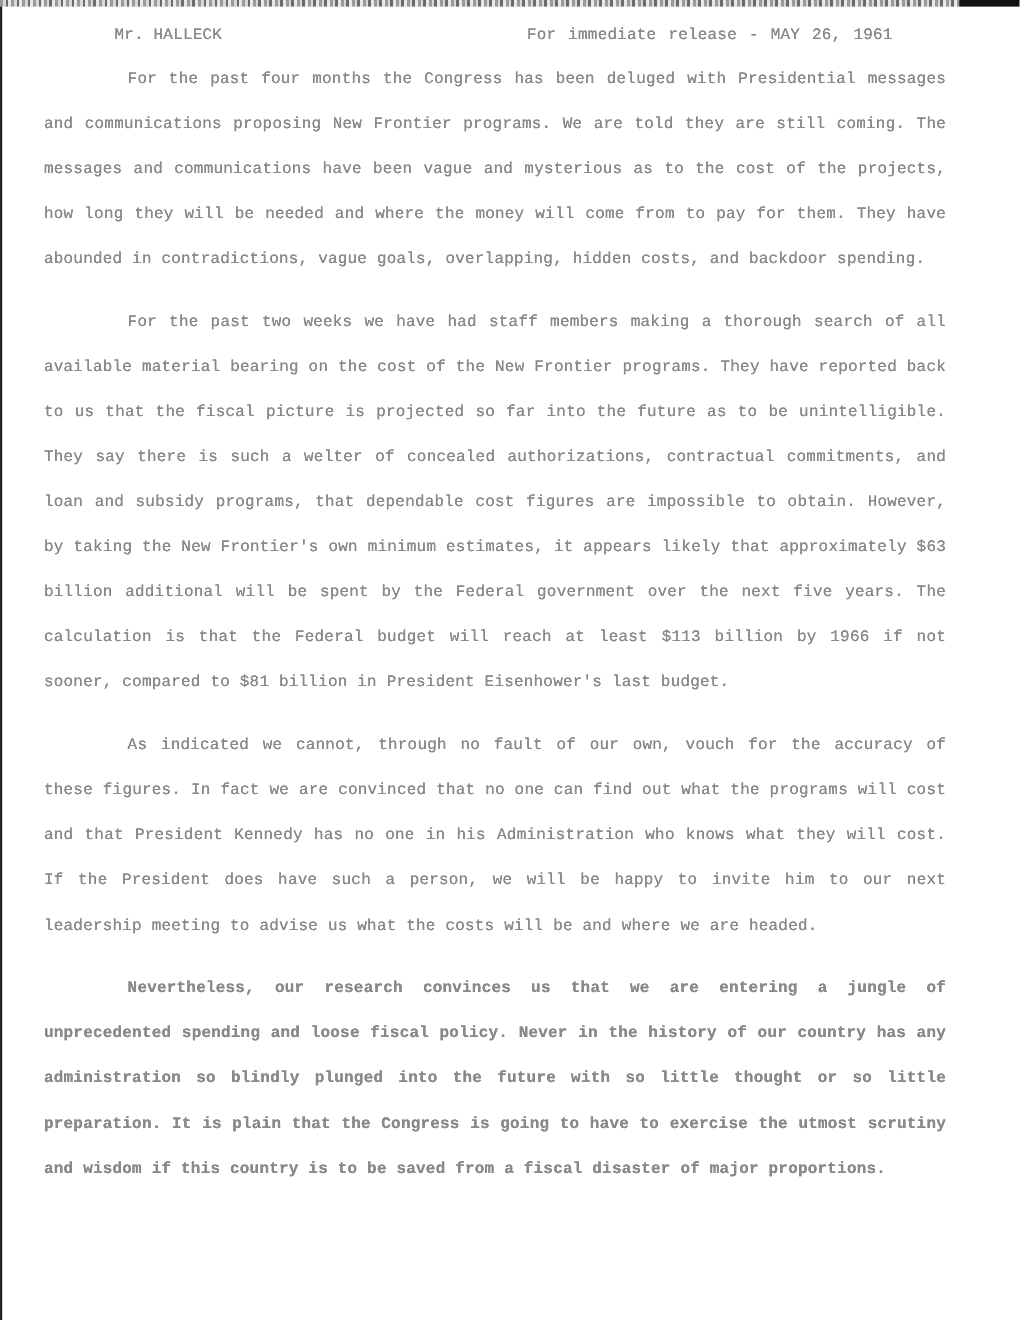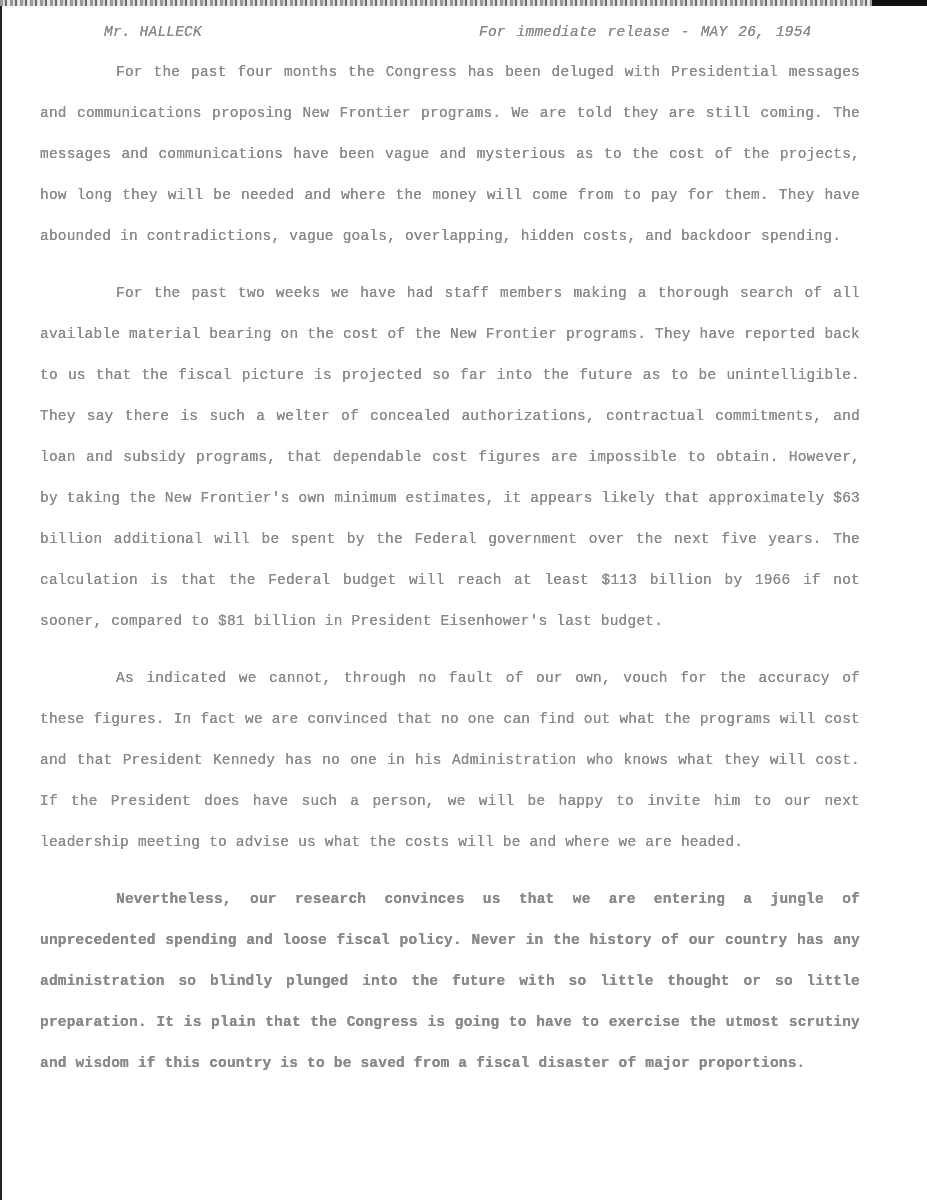--- a/index.html
+++ b/index.html
@@ -15,38 +15,38 @@
       position: absolute; left: 872px; top: 0; width: 55px; height: 6px; background: #111;
     }
     .left-border {
       position: absolute; left: 0; top: 6px; width: 2px; height: 1194px; background: #222;
     }
     .page {
       position: absolute; left: 0; top: 0; width: 927px; height: 1200px;
       color: #8a8a8a; font-size: 14.5px; letter-spacing: 0.2px;
       text-shadow: 0 0 0.6px #777;
     }
-    .header { position: absolute; top: 24px; left: 104px; right: 96px; height: 20px; font-style: italic; }
+    .header { position: absolute; top: 24px; left: 104px; right: 96px; height: 20px; }
     .header .from { position: absolute; left: 0; top: 0; }
     .header .release { position: absolute; left: 375px; top: 0; word-spacing: 2px; }
     .body { position: absolute; left: 40px; top: 52px; width: 820px; }
     .para { margin: 0 0 16px 0; line-height: 41px; text-align: justify; text-indent: 76px; }
     .para.last { text-indent: 76px; font-weight: bold; }
   </style>
 </head>
 <body>
 
 <div class="top-strip"></div>
 <div class="top-strip-dark"></div>
 <div class="left-border"></div>
 
 <div class="page">
   <div class="header">
     <span class="from">Mr. HALLECK</span>
-    <span class="release">For immediate release - MAY 26, 1954</span>
+    <span class="release">For immediate release - MAY 26, 1961</span>
   </div>
 
   <div class="body">
     <p class="para" style="margin-top:0">For the past four months the Congress has been deluged with Presidential messages and communications proposing New Frontier programs. We are told they are still coming. The messages and communications have been vague and mysterious as to the cost of the projects, how long they will be needed and where the money will come from to pay for them. They have abounded in contradictions, vague goals, overlapping, hidden costs, and backdoor spending.</p>
     <p class="para">For the past two weeks we have had staff members making a thorough search of all available material bearing on the cost of the New Frontier programs. They have reported back to us that the fiscal picture is projected so far into the future as to be unintelligible. They say there is such a welter of concealed authorizations, contractual commitments, and loan and subsidy programs, that dependable cost figures are impossible to obtain. However, by taking the New Frontier's own minimum estimates, it appears likely that approximately $63 billion additional will be spent by the Federal government over the next five years. The calculation is that the Federal budget will reach at least $113 billion by 1966 if not sooner, compared to $81 billion in President Eisenhower's last budget.</p>
     <p class="para">As indicated we cannot, through no fault of our own, vouch for the accuracy of these figures. In fact we are convinced that no one can find out what the programs will cost and that President Kennedy has no one in his Administration who knows what they will cost. If the President does have such a person, we will be happy to invite him to our next leadership meeting to advise us what the costs will be and where we are headed.</p>
     <p class="para last">Nevertheless, our research convinces us that we are entering a jungle of unprecedented spending and loose fiscal policy. Never in the history of our country has any administration so blindly plunged into the future with so little thought or so little preparation. It is plain that the Congress is going to have to exercise the utmost scrutiny and wisdom if this country is to be saved from a fiscal disaster of major proportions.</p>
   </div>
 </div>
 

